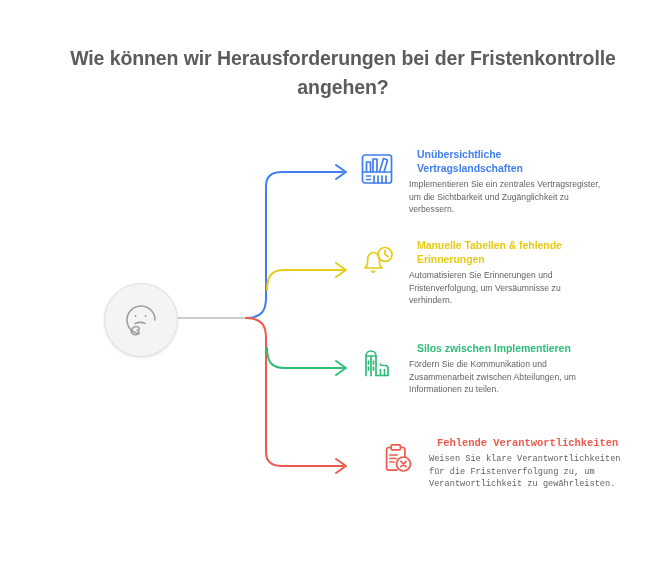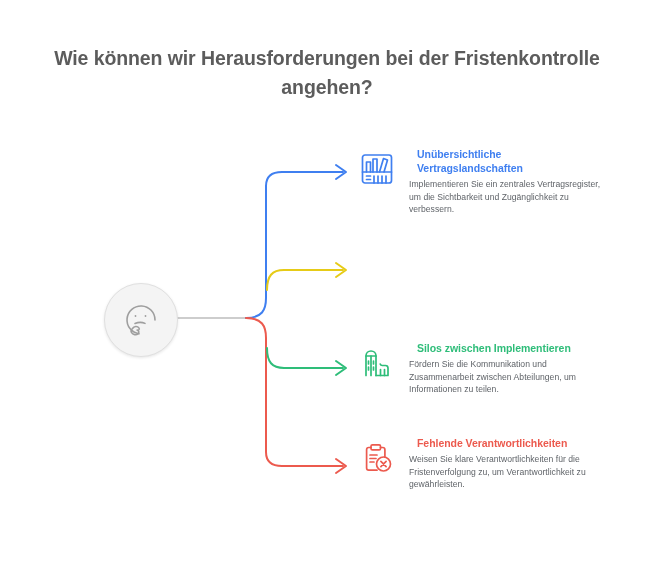--- a/index.html
+++ b/index.html
@@ -15,21 +15,21 @@
     position: relative;
     width: 654px;
     height: 564px;
     background: #ffffff;
     overflow: hidden;
   }
 
   
   #title {
     position: absolute;
-    left: 47px;
+    left: 63px;
     top: 44px;
     width: 560px;
     text-align: center;
     font-size: 19.5px;
     font-weight: bold;
     line-height: 29px;
     color: #5c5c5c;
     letter-spacing: -0.1px;
   }
 
@@ -88,21 +88,21 @@
     font-size: 8.6px;
     line-height: 12.6px;
     color: #5f6368;
     margin: 0;
     letter-spacing: 0.02px;
   }
 
   #branch-0 { left: 356px; top: 147px; }
   #branch-1 { left: 356px; top: 238px; }
   #branch-2 { left: 356px; top: 341px; }
-  #branch-3 { left: 356px; top: 436px; }
+  #branch-3 { left: 376px; top: 436px; font-family: Liberation Mono, monospace; }
 </style>
 </head>
 <body>
 
 <div id="canvas">
 
   <div id="title">Wie können wir Herausforderungen bei der Fristenkontrolle angehen?</div>
 
   <svg id="connectors" viewBox="0 0 654 564" width="654" height="564" fill="none">
 
@@ -146,20 +146,35 @@
         <path d="M8.5 26 H12.5 M8.5 29.5 H12.5"></path>
         <path d="M16 26 V33 M20 26 V33 M24 26 V33 M28 26 V33"></path>
       </svg>
     </div>
     <div class="branch-text">
       <p class="branch-title" style="color:#3f7ff0">Unübersichtliche Vertragslandschaften</p>
       <p class="branch-desc">Implementieren Sie ein zentrales Vertragsregister, um die Sichtbarkeit und Zugänglichkeit zu verbessern.</p>
     </div>
   </div>
 
+  <div class="branch" id="branch-1">
+    <div class="branch-icon">
+      <svg width="38" height="38" viewBox="0 0 38 38" fill="none" stroke="#e6cb17" stroke-width="1.7" stroke-linecap="round" stroke-linejoin="round">
+        <path d="M7 27 h17 c-2 -1.6 -2.6 -3.4 -2.6 -5.6 V18.5 c0 -3.9 -2.8 -7 -5.9 -7
+                 s-5.9 3.1 -5.9 7 v2.9 c0 2.2 -0.6 4 -2.6 5.6 Z"></path>
+        <path d="M13.4 30.2 c0.6 1.3 2.6 1.3 3.2 0"></path>
+        <circle cx="27" cy="13.5" r="7"></circle>
+        <path d="M27 9.5 V13.5 L30 15.5"></path>
+      </svg>
+    </div>
+    <div class="branch-text">
+      <p class="branch-title" style="color:#e6cb17">Manuelle Tabellen &amp; fehlende Erinnerungen</p>
+      <p class="branch-desc">Automatisieren Sie Erinnerungen und Fristenverfolgung, um Versäumnisse zu verhindern.</p>
+    </div>
+  </div>
 
   <div class="branch" id="branch-2">
     <div class="branch-icon">
       <svg width="38" height="38" viewBox="0 0 38 38" fill="none" stroke="#2ebd79" stroke-width="1.7" stroke-linecap="round" stroke-linejoin="round">
         <path d="M8 31.5 V12 c0 -2.8 2.2 -5 5 -5 s5 2.2 5 5 v19.5"></path>
         <path d="M8 12 H18"></path>
         <path d="M13 12 V31.5"></path>
         <path d="M10.5 17 V20 M15.5 17 V20 M10.5 23 V26 M15.5 23 V26"></path>
         <path d="M18 31.5 H30 V24 c0 -1.4 -1.1 -2.5 -2.5 -2.5 h-3.2 c-1 0 -1.8 -0.6 -2.1 -1.5"></path>
         <path d="M22.5 25.5 V31.5 M26.5 25.5 V31.5"></path>

